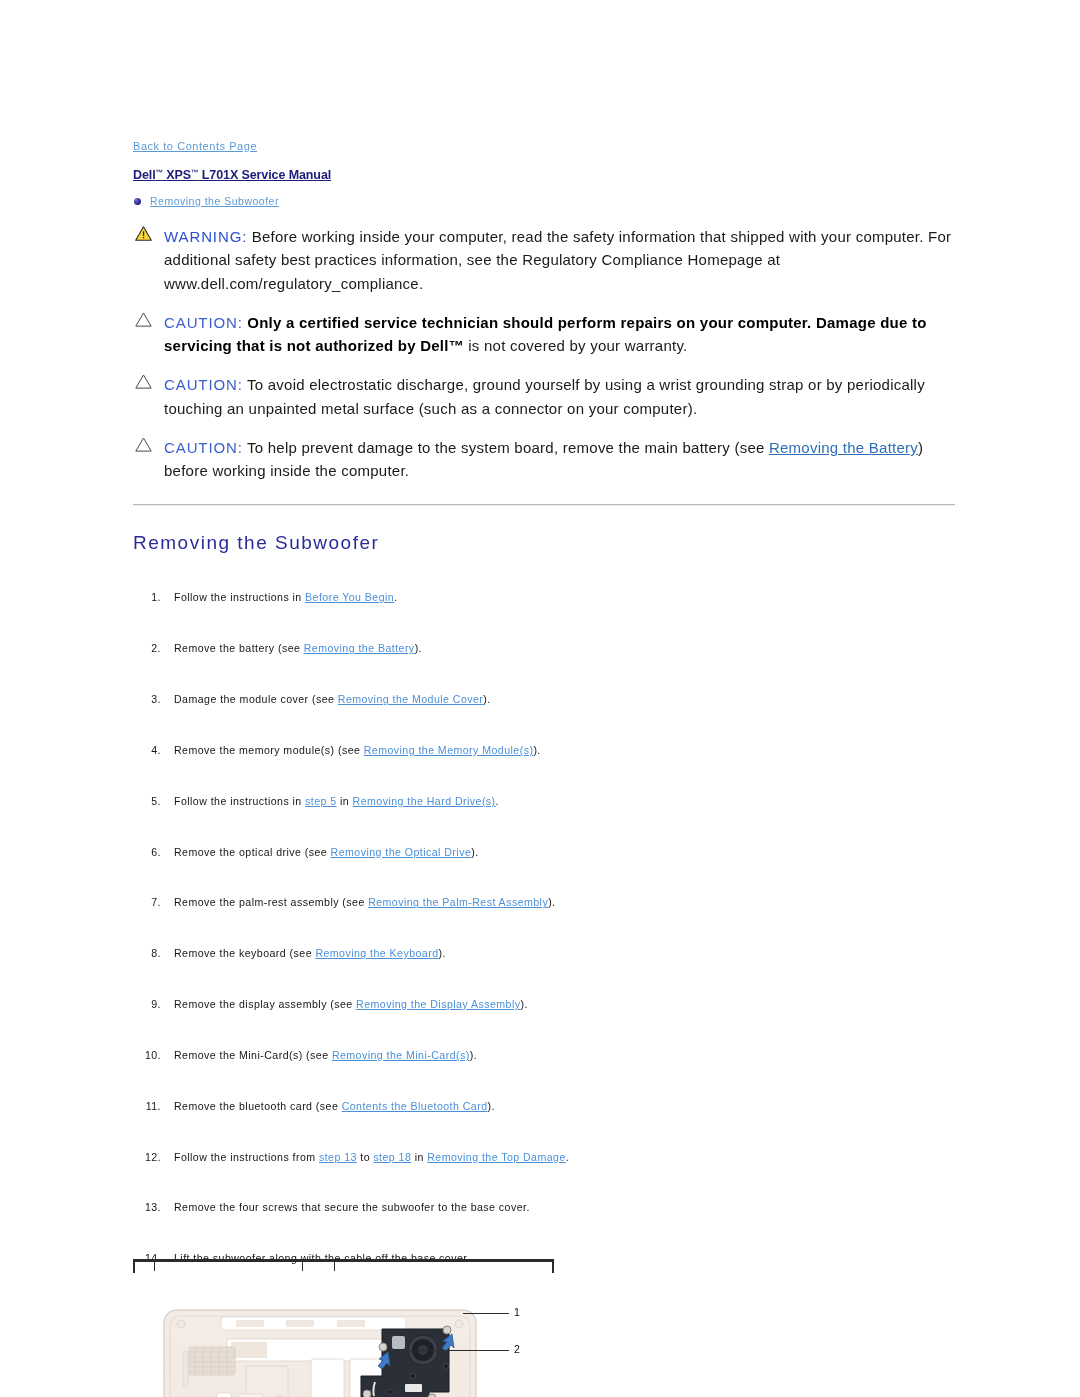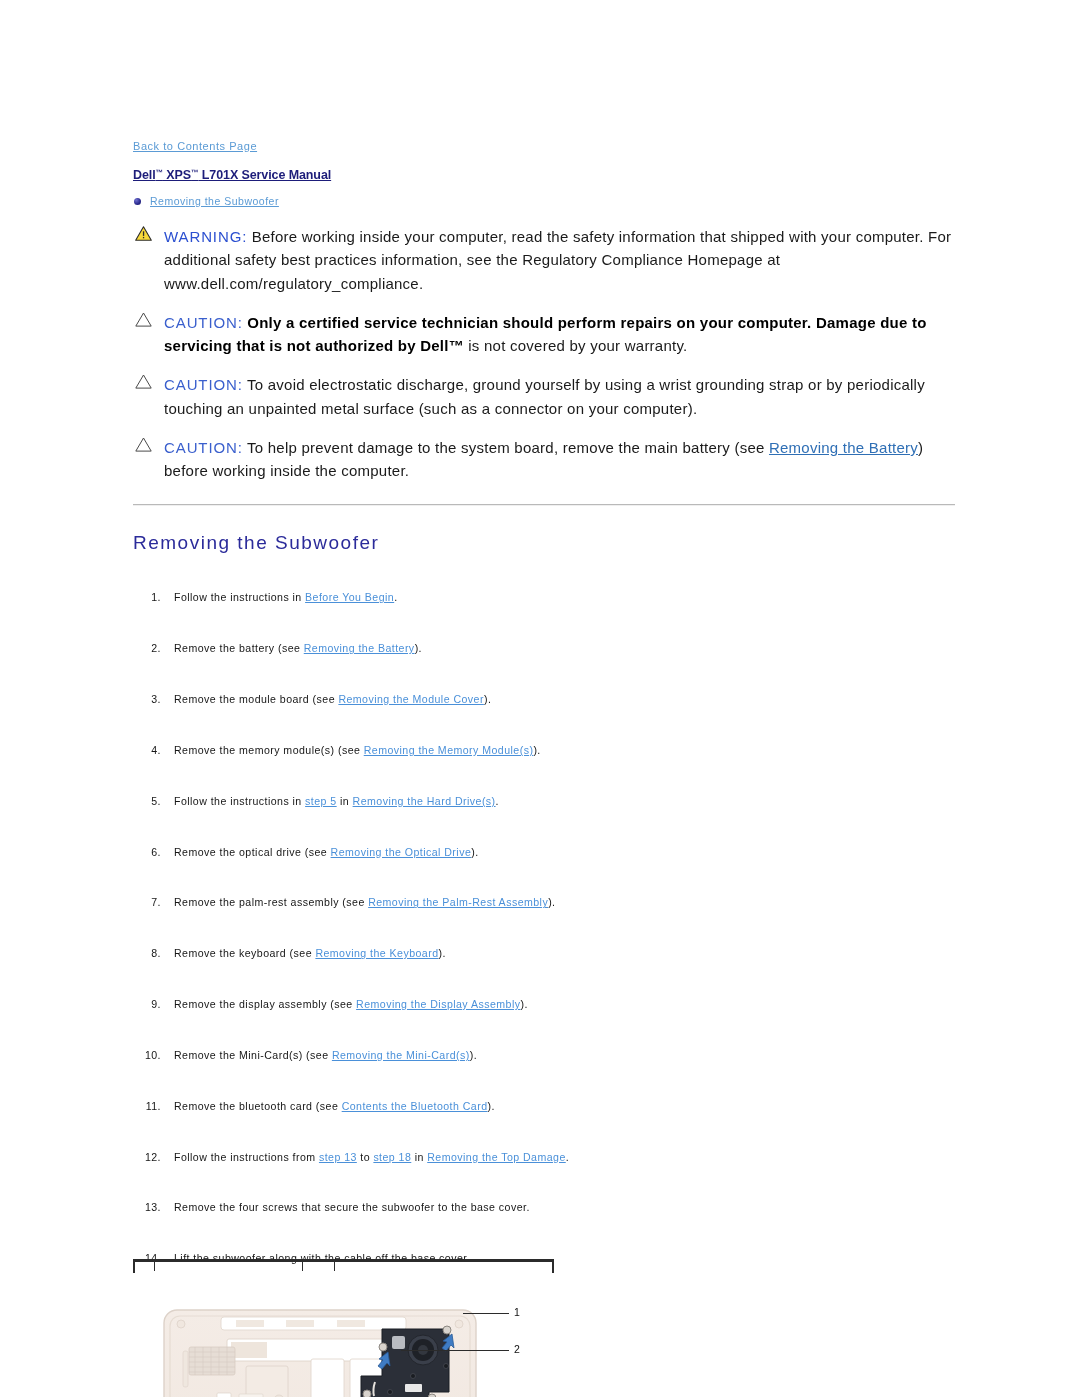--- a/index.html
+++ b/index.html
@@ -292,21 +292,21 @@
 
     
     <h2 class="section">Removing the Subwoofer</h2>
 
     
     <ol class="steps">
       <li><span>Follow the instructions in </span><a href="#">Before You Begin</a><span>.</span></li>
 
       <li><span>Remove the battery (see </span><a href="#">Removing the Battery</a><span>).</span></li>
 
-      <li><span>Remove the module board (see </span><a href="#">Removing the Module Cover</a><span>).</span></li>
+      <li><span>Damage the module cover (see </span><a href="#">Removing the Module Cover</a><span>).</span></li>
 
       <li><span>Remove the memory module(s) (see </span><a href="#">Removing the Memory Module(s)</a><span>).</span></li>
 
       <li><span>Follow the instructions in </span><a href="#">step 5</a><span> in </span><a href="#">Removing the Hard Drive(s)</a><span>.</span></li>
 
       <li><span>Remove the optical drive (see </span><a href="#">Removing the Optical Drive</a><span>).</span></li>
 
       <li><span>Remove the palm-rest assembly (see </span><a href="#">Removing the Palm-Rest Assembly</a><span>).</span></li>
 
       <li><span>Remove the keyboard (see </span><a href="#">Removing the Keyboard</a><span>).</span></li>

